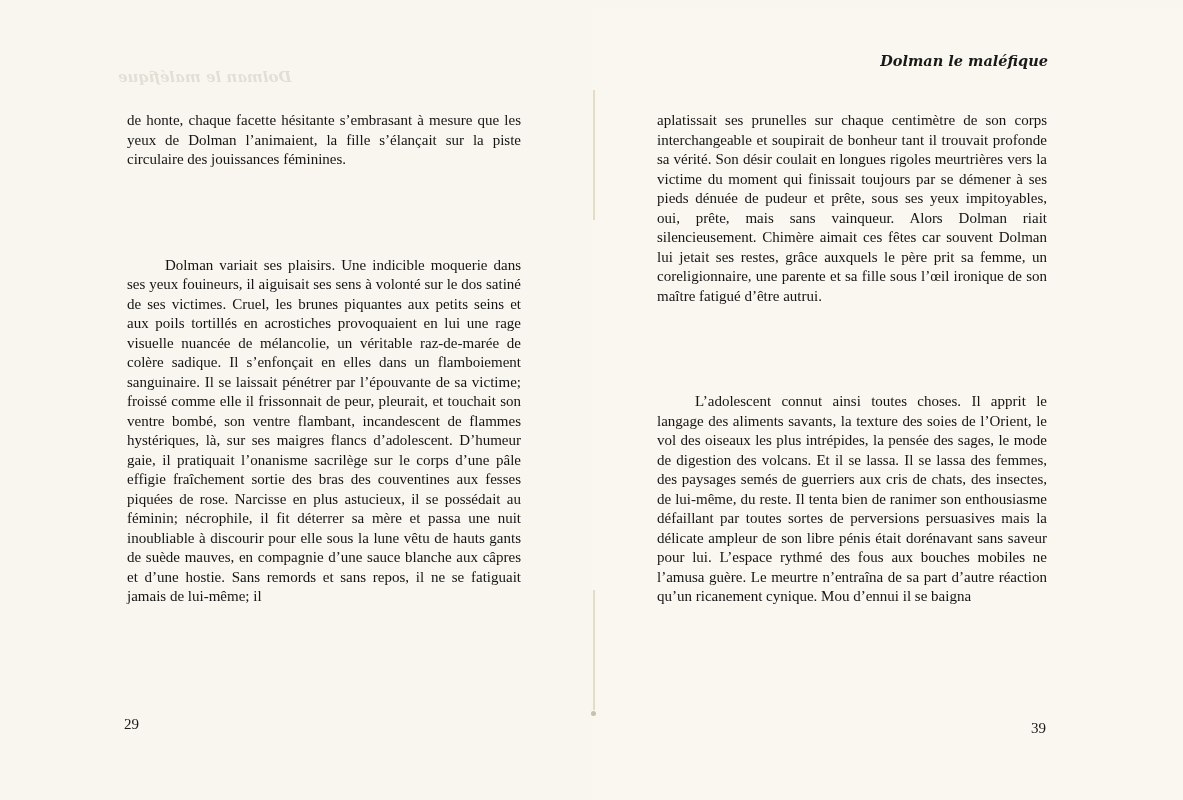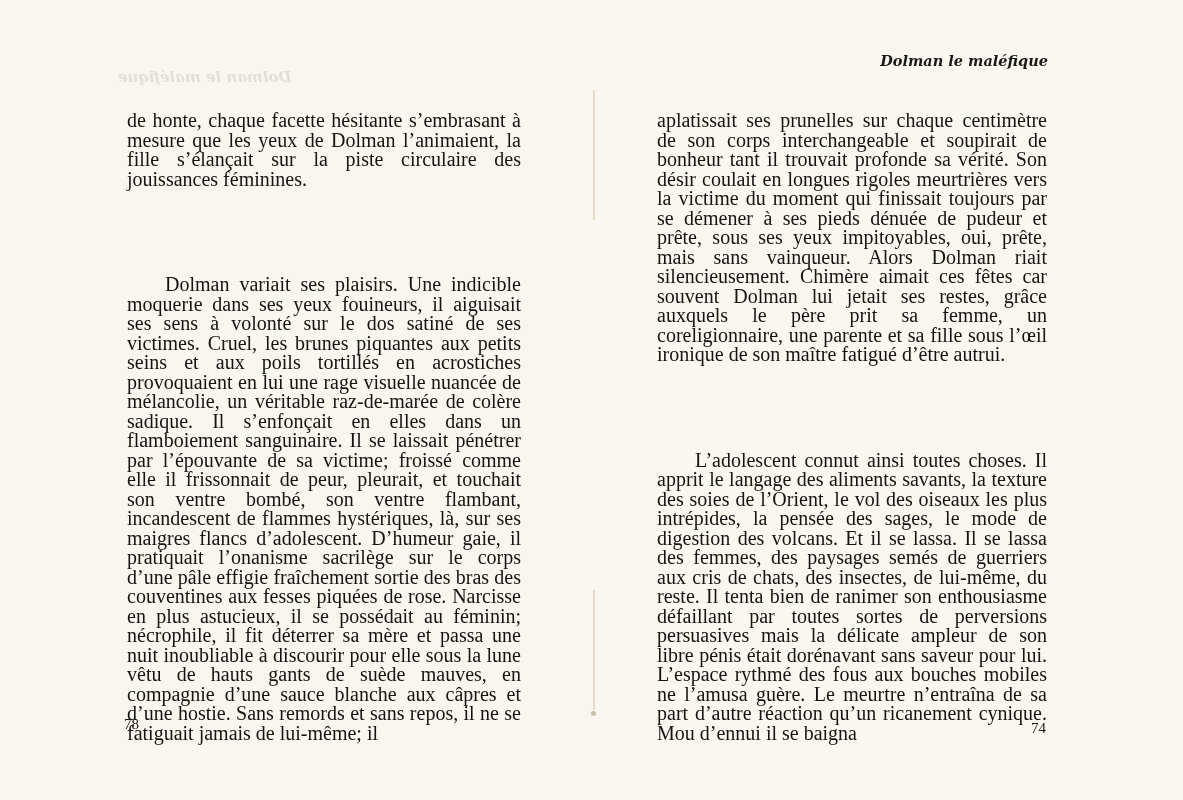--- a/index.html
+++ b/index.html
@@ -19,21 +19,21 @@
     font-style:italic; font-weight:bold; font-size:15px;
     color:#d9d6cc; transform:scaleX(-1); opacity:0.7;
   }
   .running-head {
     position:absolute; right:135px; top:44px;
     font-style:italic; font-weight:bold; font-size:14.5px; color:#1a1a1a;
   }
   .text-block {
     position:absolute;
     font-family:"Liberation Serif", serif;
-    font-size:20px; line-height:19.5px;
+    font-size:15px; line-height:19.5px;
     text-align:justify; color:#141414;
   }
   .left .text-block { left:127px; top:103px; width:394px; }
   .right .text-block { left:65px; top:103px; width:390px; }
   .text-block p { margin:0; }
   .text-block p.indent { text-indent:38px;margin-top:47px; }
   .para-gap { height:39px; }
   .folio {
     position:absolute; font-family:"Liberation Serif", serif;
     font-size:15px; color:#1a1a1a;
@@ -50,30 +50,30 @@
 
 <div class="spread">
 
   <div class="page left">
     <div class="ghost-header">Dolman le maléfique</div>
     <div class="text-block">
       <p>de honte, chaque facette hésitante s’embrasant à mesure que les yeux de Dolman l’animaient, la fille s’élançait sur la piste circulaire des jouissances féminines.</p>
       <div class="para-gap"></div>
       <p class="indent">Dolman variait ses plaisirs. Une indicible moquerie dans ses yeux fouineurs, il aiguisait ses sens à volonté sur le dos satiné de ses victimes. Cruel, les brunes piquantes aux petits seins et aux poils tortillés en acrostiches provoquaient en lui une rage visuelle nuancée de mélancolie, un véritable raz-de-marée de colère sadique. Il s’enfonçait en elles dans un flamboiement sanguinaire. Il se laissait pénétrer par l’épouvante de sa victime; froissé comme elle il frissonnait de peur, pleurait, et touchait son ventre bombé, son ventre flambant, incandescent de flammes hystériques, là, sur ses maigres flancs d’adolescent. D’humeur gaie, il pratiquait l’onanisme sacrilège sur le corps d’une pâle effigie fraîchement sortie des bras des couventines aux fesses piquées de rose. Narcisse en plus astucieux, il se possédait au féminin; nécrophile, il fit déterrer sa mère et passa une nuit inoubliable à discourir pour elle sous la lune vêtu de hauts gants de suède mauves, en compagnie d’une sauce blanche aux câpres et d’une hostie. Sans remords et sans repos, il ne se fatiguait jamais de lui-même; il</p>
     </div>
-    <div class="folio">78</div>
+    <div class="folio">29</div>
   </div>
 
   <div class="page right">
     <div class="running-head">Dolman le maléfique</div>
     <div class="text-block">
       <p>aplatissait ses prunelles sur chaque centimètre de son corps interchangeable et soupirait de bonheur tant il trouvait profonde sa vérité. Son désir coulait en longues rigoles meurtrières vers la victime du moment qui finissait toujours par se démener à ses pieds dénuée de pudeur et prête, sous ses yeux impitoyables, oui, prête, mais sans vainqueur. Alors Dolman riait silencieusement. Chimère aimait ces fêtes car souvent Dolman lui jetait ses restes, grâce auxquels le père prit sa femme, un coreligionnaire, une parente et sa fille sous l’œil ironique de son maître fatigué d’être autrui.</p>
       <div class="para-gap"></div>
       <p class="indent">L’adolescent connut ainsi toutes choses. Il apprit le langage des aliments savants, la texture des soies de l’Orient, le vol des oiseaux les plus intrépides, la pensée des sages, le mode de digestion des volcans. Et il se lassa. Il se lassa des femmes, des paysages semés de guerriers aux cris de chats, des insectes, de lui-même, du reste. Il tenta bien de ranimer son enthousiasme défaillant par toutes sortes de perversions persuasives mais la délicate ampleur de son libre pénis était dorénavant sans saveur pour lui. L’espace rythmé des fous aux bouches mobiles ne l’amusa guère. Le meurtre n’entraîna de sa part d’autre réaction qu’un ricanement cynique. Mou d’ennui il se baigna</p>
     </div>
-    <div class="folio">74</div>
+    <div class="folio">39</div>
   </div>
 
   <div class="gutter-line" style="left:593px; top:90px; height:130px;"></div>
   <div class="gutter-line" style="left:593px; top:590px; height:120px;"></div>
   <div class="gutter-dot" style="left:591px; top:711px;"></div>
 
 </div>
 
 </body></html>

